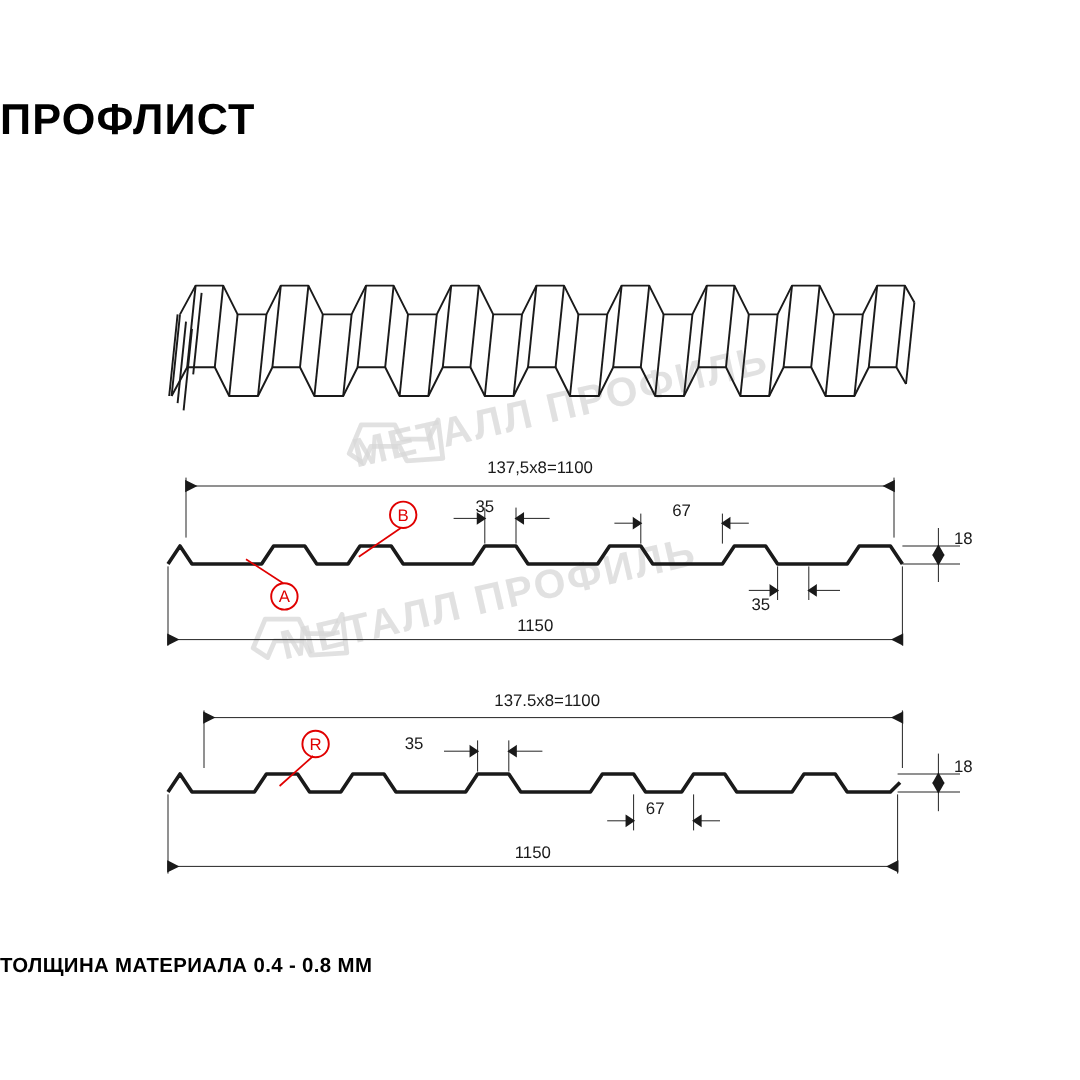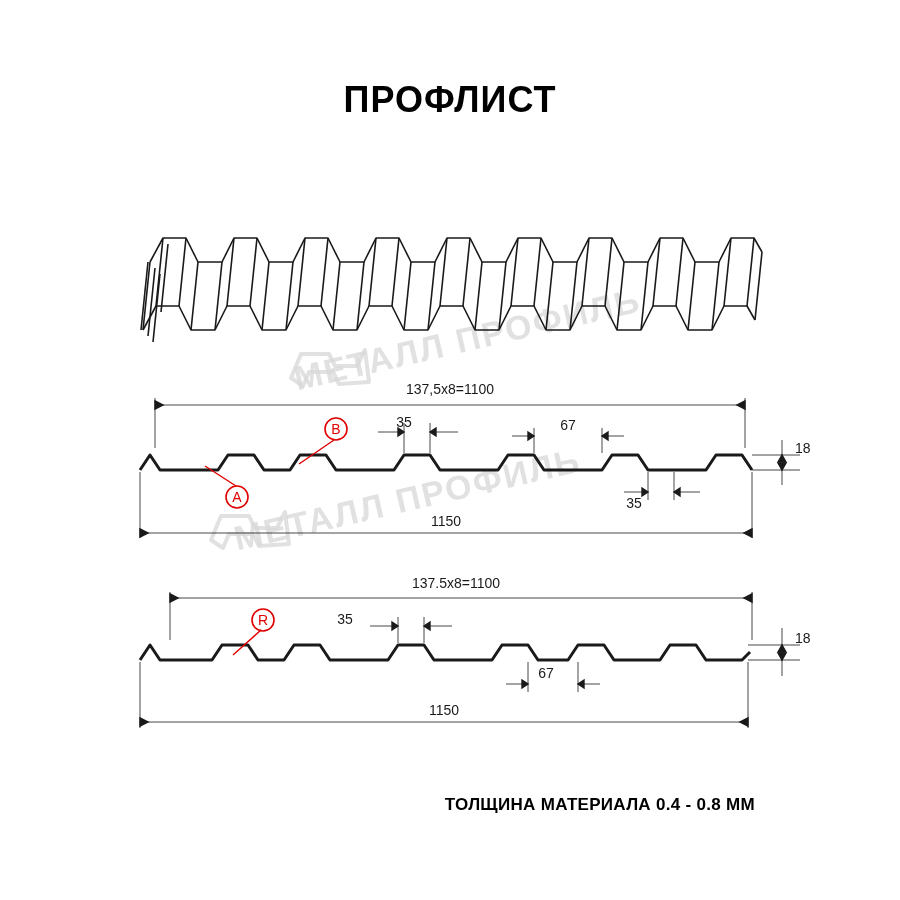--- a/index.html
+++ b/index.html
@@ -19,42 +19,41 @@
     position: absolute;
     left: 0; top: 0;
     width: 900px;
     height: 900px;
   }
   .title-block {
     position: absolute;
     left: 0;
     top: 80px;
     width: 900px;
-    text-align: center;
   }
   .main-title {
     font-size: 36px;
     font-weight: bold;
     letter-spacing: 1px;
     color: #000;
     line-height: 1.1;
   }
   .sub-title {
     font-size: 17px;
     font-weight: bold;
     color: #000;
     margin-top: 12px;
     letter-spacing: 0.5px;
   }
   .footer-note {
     position: absolute;
     left: 0;
     top: 795px;
     width: 755px;
-    text-align: right;
+    text-align: left;
     font-size: 17px;
     font-weight: bold;
     color: #000;
     letter-spacing: 0.3px;
   }
   svg.drawing {
     position: absolute;
     left: 0;
     top: 0;
     width: 900px;

